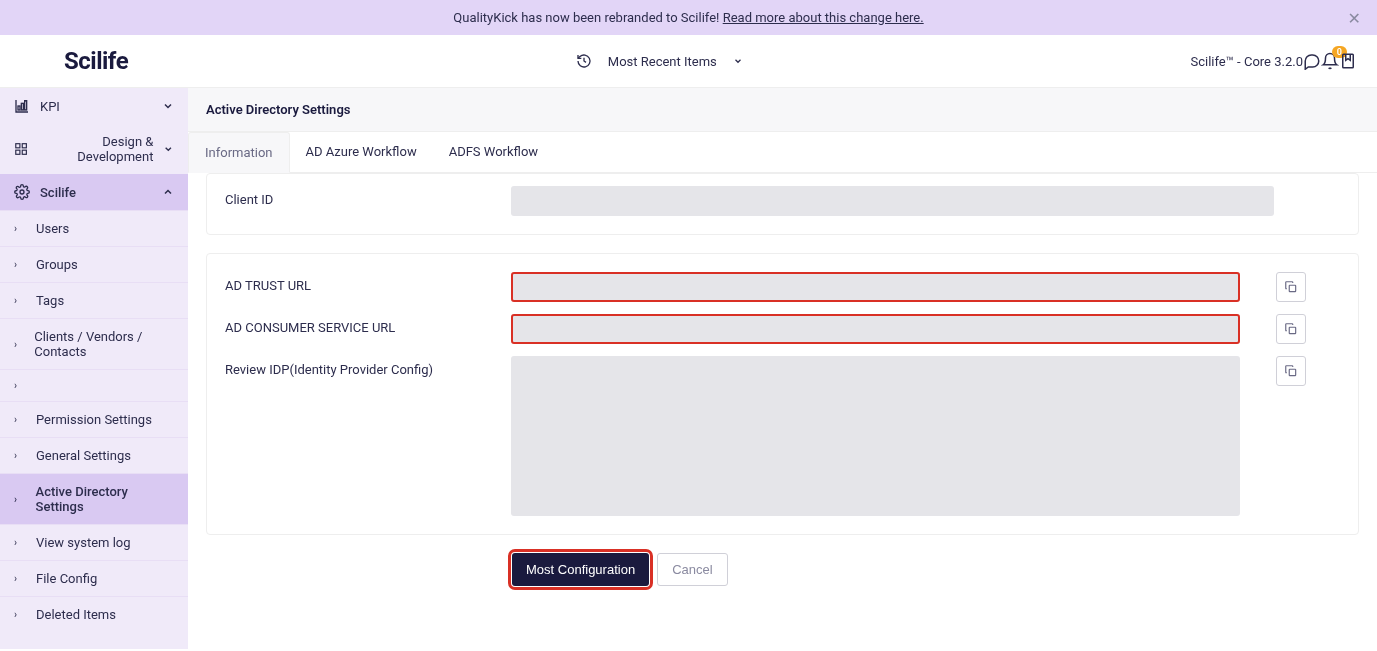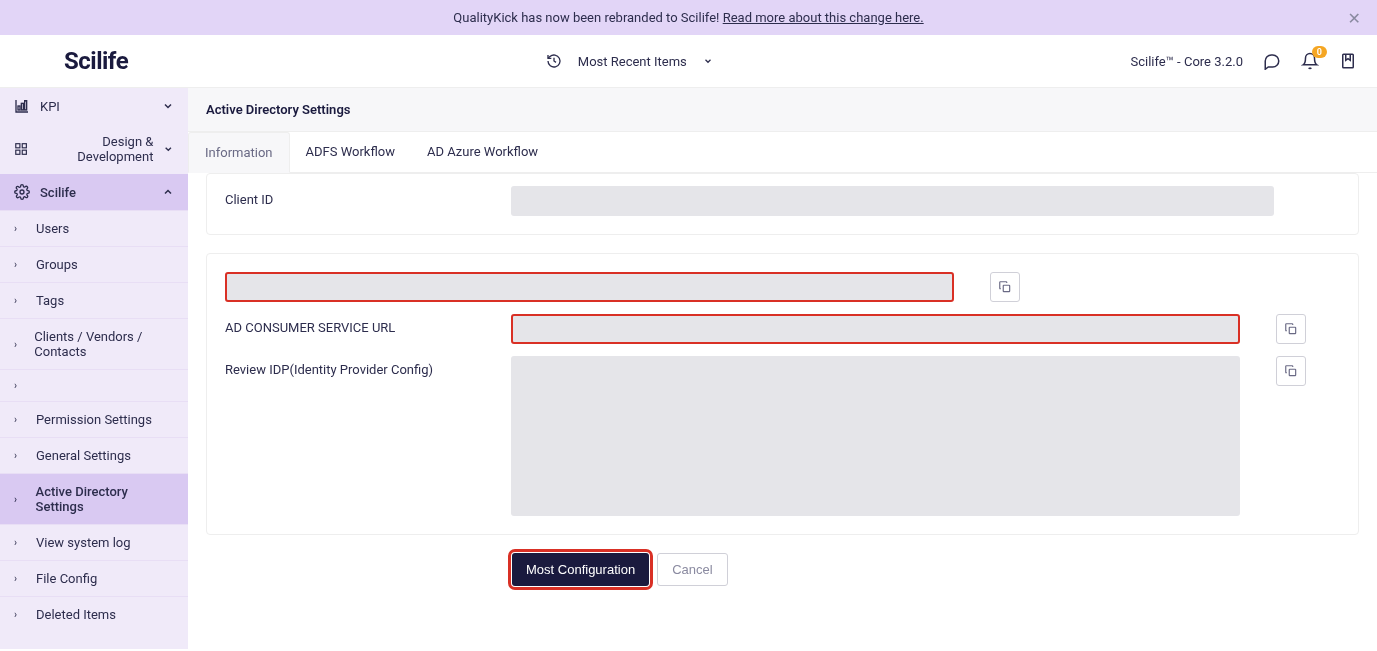--- a/index.html
+++ b/index.html
@@ -6,21 +6,21 @@
     body { font-family: -apple-system, BlinkMacSystemFont, "Segoe UI", Roboto, sans-serif; font-size: 13px; color: #2d2d4d; background: #fff; width: 1377px; height: 651px; overflow: hidden; }
     
     .banner { background: #e2d5f7; padding: 10px 16px; text-align: center; font-size: 13px; color: #2d2d4d; position: relative; }
     .banner a { text-decoration: underline; color: #2d2d4d; }
     .banner-close { position: absolute; right: 16px; top: 50%; transform: translateY(-50%); cursor: pointer; color: #8a8aa0; font-size: 16px; }
     
     .topbar { display: flex; align-items: center; padding: 12px 20px; border-bottom: 1px solid #eee; }
     .logo { font-size: 24px; font-weight: 700; color: #1a1a3e; letter-spacing: -0.5px; margin-left: 44px; }
     .topbar-center { flex: 1; display: flex; justify-content: center; }
     .recent-items { display: flex; align-items: center; gap: 16px; color: #2d2d4d; cursor: pointer; font-size: 13px; }
-    .topbar-right { display: flex; align-items: center; gap: 20px; }
+    .topbar-right { display: flex; align-items: center; }
     .version { font-size: 13px; color: #2d2d4d; }
     .icon-btn { position: relative; cursor: pointer; color: #2d2d4d; }
     .badge { position: absolute; top: -6px; right: -8px; background: #f5a623; color: #fff; border-radius: 8px; font-size: 9px; padding: 1px 5px; font-weight: 600; }
     
     .main-wrap { display: flex; height: calc(100% - 90px); }
     
     .sidebar { width: 188px; background: #f0eaf9; overflow-y: auto; font-size: 13px; }
     .side-top-item { display: flex; align-items: center; padding: 10px 14px; gap: 10px; cursor: pointer; color: #2d2d4d; text-align: right; }
     .side-top-item .chev { margin-left: auto; }
     .side-top-item.active { background: #d9c9f2; font-weight: 500; }
@@ -179,34 +179,35 @@
           <span class="arrow">›</span>
           <span>Deleted Items</span>
         </div>
       </div>
   </div>
 
   <div class="content">
     <div class="page-header">Active Directory Settings</div>
     <div class="tabs" id="tabs-row">
         <div class="tab active">Information</div>
+        <div class="tab">AD Azure Workflow</div>
         <div class="tab">ADFS Workflow</div>
-        <div class="tab">AD Azure Workflow</div>
       </div>
     <div class="form-area">
       <div class="form-box">
         <div class="form-row">
           <div class="form-label">Client ID</div>
           <input class="form-input" readonly="" value="" style="">
           <div class="spacer-col"></div>
         </div>
       </div>
 
       <div class="form-box2">
         <div class="form-row">
+          <div class="form-label">AD TRUST URL</div>
           <input class="form-input hl" style="max-width: 729px;" readonly="" value="">
           <button class="copy-btn">
             <svg width="14" height="14" viewBox="0 0 24 24" fill="none" stroke="#6a6a85" stroke-width="2">
                 <rect x="9" y="9" width="11" height="11" rx="1"></rect>
                 <path d="M5 15H4a1 1 0 0 1-1-1V4a1 1 0 0 1 1-1h10a1 1 0 0 1 1 1v1"></path>
               </svg>
           </button>
         </div>
         <div class="form-row">
           <div class="form-label">AD CONSUMER SERVICE URL</div>

